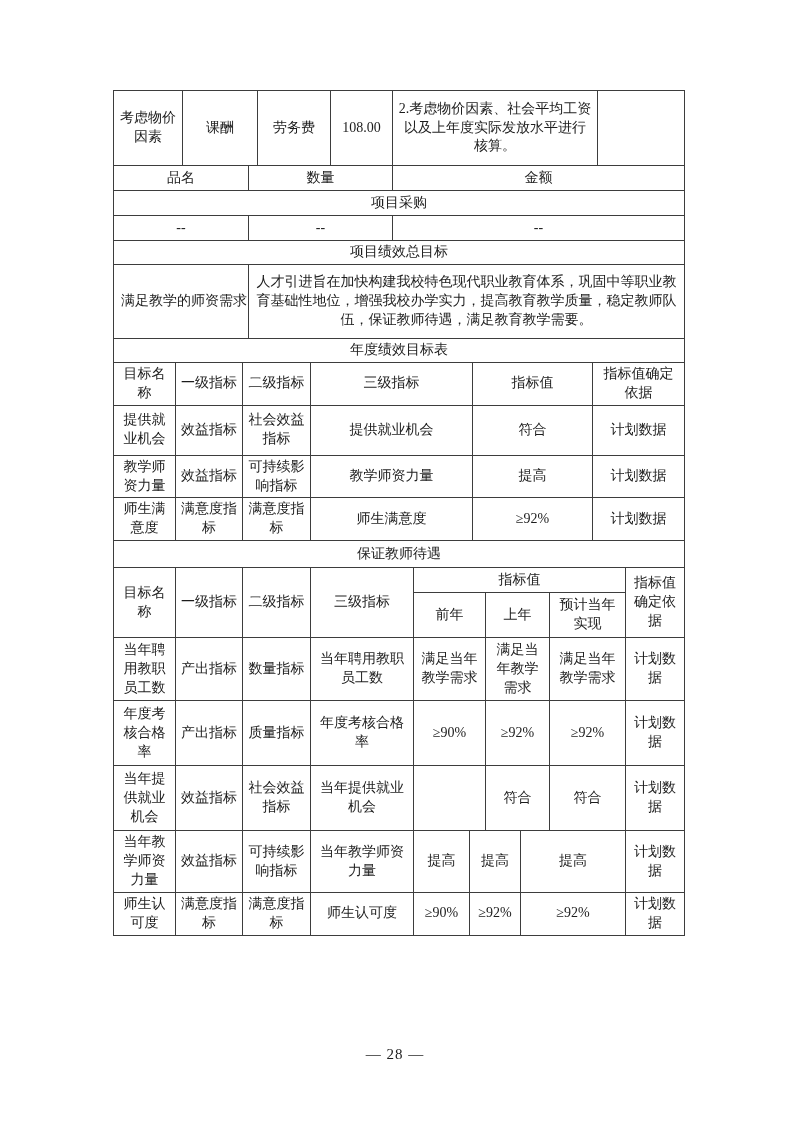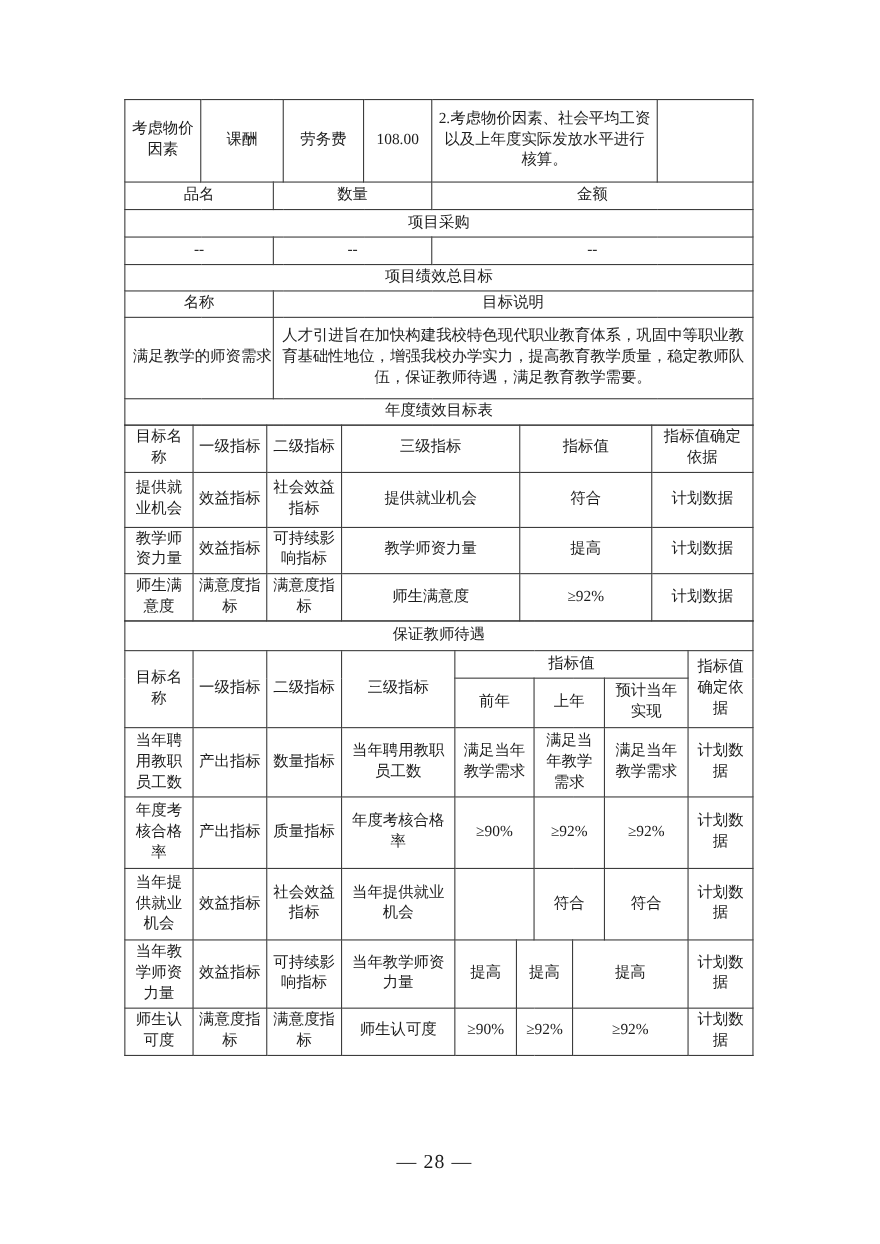--- a/index.html
+++ b/index.html
@@ -42,21 +42,21 @@
   tr.h27 { height: 27px; } tr.h36 { height: 36px; } tr.h38 { height: 38px; }
   tr.h40 { height: 40px; } tr.h45 { height: 45px; } tr.h50 { height: 50px; }
   tr.h60 { height: 60px; } tr.h63 { height: 63px; } tr.h65 { height: 65px; }
   tr.h74 { height: 74px; } tr.h75 { height: 75px; }
   .page-number {
     position: absolute;
     left: 0;
     top: 1046px;
     width: 790px;
     text-align: center;
-    font-size: 18px;
+    font-size: 15px;
     letter-spacing: 1px;
   }
 </style>
 </head>
 <body>
 
 <div class="sheet">
 
   <table>
     <colgroup>
@@ -86,24 +86,20 @@
       <td colspan="7">项目采购</td>
     </tr>
     <tr class="h25">
       <td colspan="2">--</td>
       <td colspan="3">--</td>
       <td colspan="2">--</td>
     </tr>
     <tr class="h23">
       <td colspan="7">项目绩效总目标</td>
     </tr>
-    <tr class="h23">
-      <td colspan="2">名称</td>
-      <td colspan="5">目标说明</td>
-    </tr>
     <tr class="h74">
       <td colspan="2" class="tight">满足教学的师资需求</td>
       <td colspan="5" class="left">人才引进旨在加快构建我校特色现代职业教育体系，巩固中等职业教育基础性地位，增强我校办学实力，提高教育教学质量，稳定教师队伍，保证教师待遇，满足教育教学需要。</td>
     </tr>
     <tr class="h24">
       <td colspan="7">年度绩效目标表</td>
     </tr>
   </tbody>
     </table>
 

